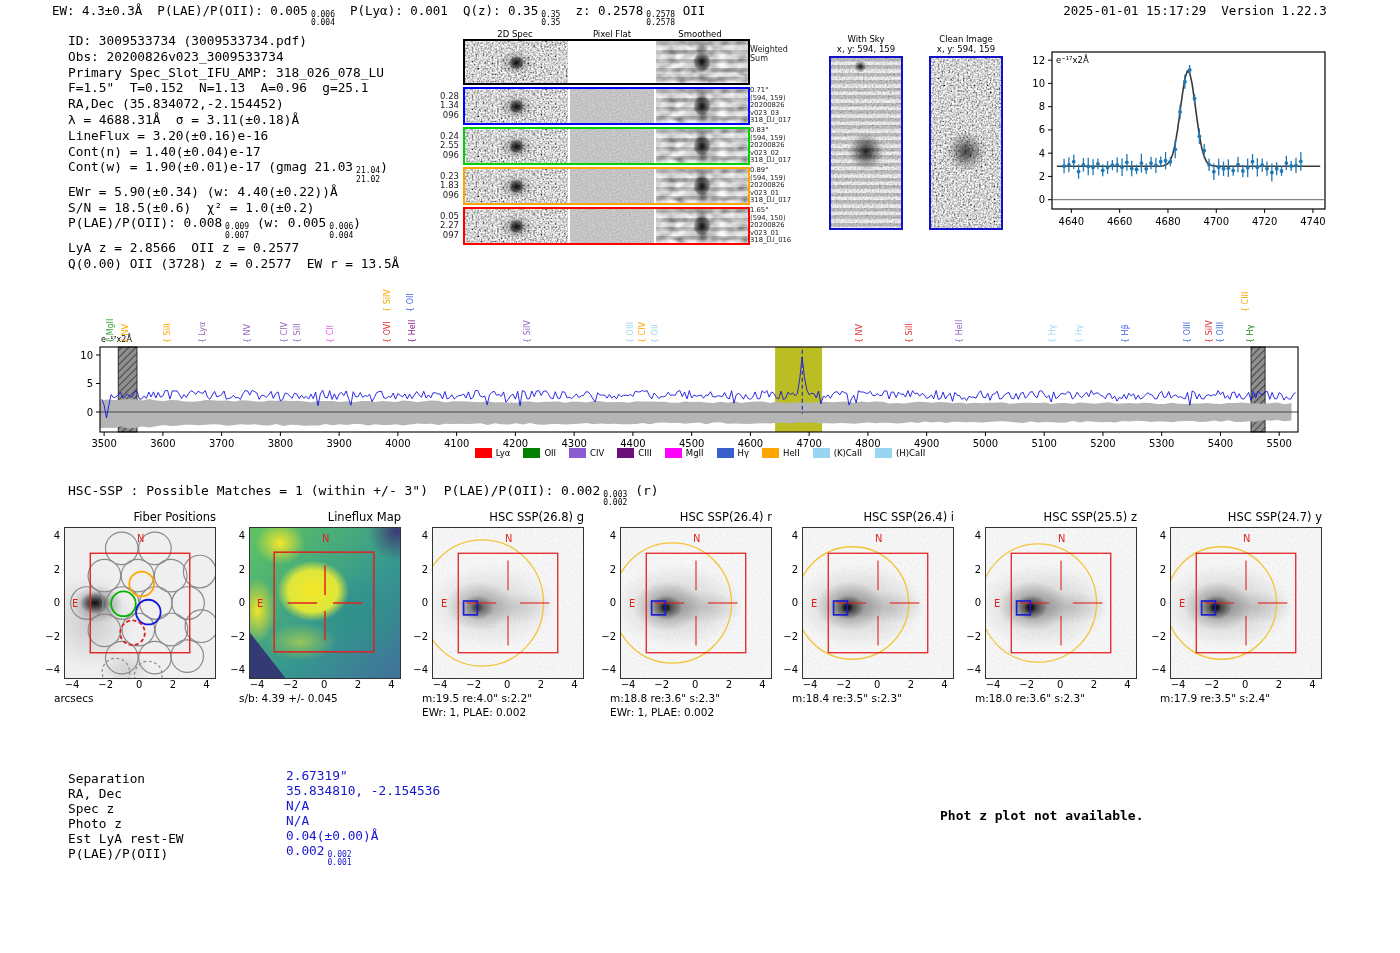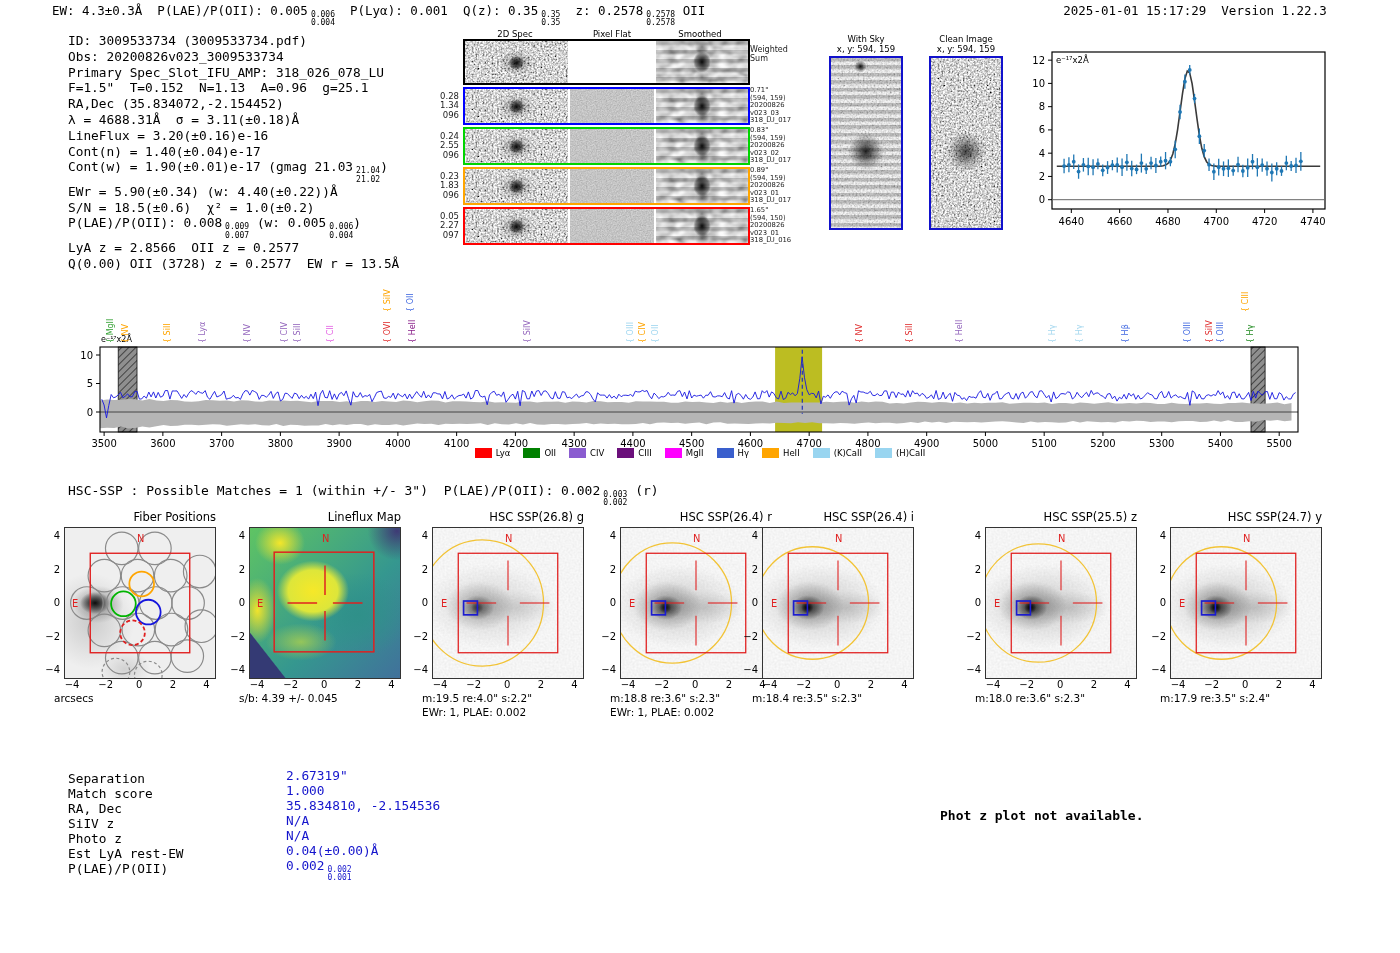--- a/index.html
+++ b/index.html
@@ -776,21 +776,21 @@
       <span style="left: 5.3%;">−4</span>
       <span style="left: 27.4%;">−2</span>
       <span style="left: 49.5%;">0</span>
       <span style="left: 71.6%;">2</span>
       <span style="left: 93.7%;">4</span>
     </div>
   <div class="c-cap">m:18.8  re:3.6"  s:2.3"</div>
   <div class="c-cap">EWr: 1, PLAE: 0.002</div>
 </div>
 
-<div class="cutout" style="left:734px">
+<div class="cutout" style="left:774px">
   <div class="c-title">HSC SSP(26.4) i</div>
   <div class="c-body">
     <div class="yticks">
         <span style="top: 93.7%;">−4</span>
         <span style="top: 71.6%;">−2</span>
         <span style="top: 49.5%;">0</span>
         <span style="top: 27.4%;">2</span>
         <span style="top: 5.3%;">4</span>
       </div>
     <div class="c-plot">
@@ -902,29 +902,25 @@
     </div>
   <div class="c-cap">m:17.9  re:3.5"  s:2.4"</div>
 </div>
 
 <div id="match-table" class="abs mono">
     <div class="mrow">
       <div class="mlabel">Separation</div>
       <div class="mvalue">2.67319"</div>
     </div>
     <div class="mrow">
-      <div class="mlabel">Match score</div>
-      <div class="mvalue">1.000</div>
-    </div>
-    <div class="mrow">
       <div class="mlabel">RA, Dec</div>
       <div class="mvalue">35.834810, -2.154536</div>
     </div>
     <div class="mrow">
-      <div class="mlabel">SiIV z</div>
+      <div class="mlabel">Spec z</div>
       <div class="mvalue">N/A</div>
     </div>
     <div class="mrow">
       <div class="mlabel">Photo z</div>
       <div class="mvalue">N/A</div>
     </div>
     <div class="mrow">
       <div class="mlabel">Est LyA rest-EW</div>
       <div class="mvalue">0.04(±0.00)Å</div>
     </div>

